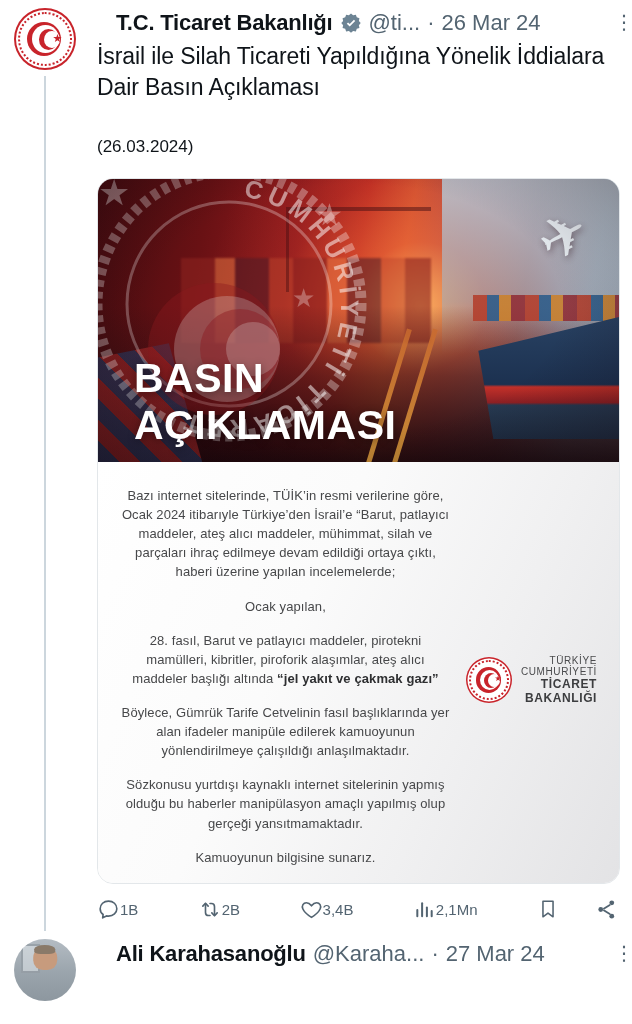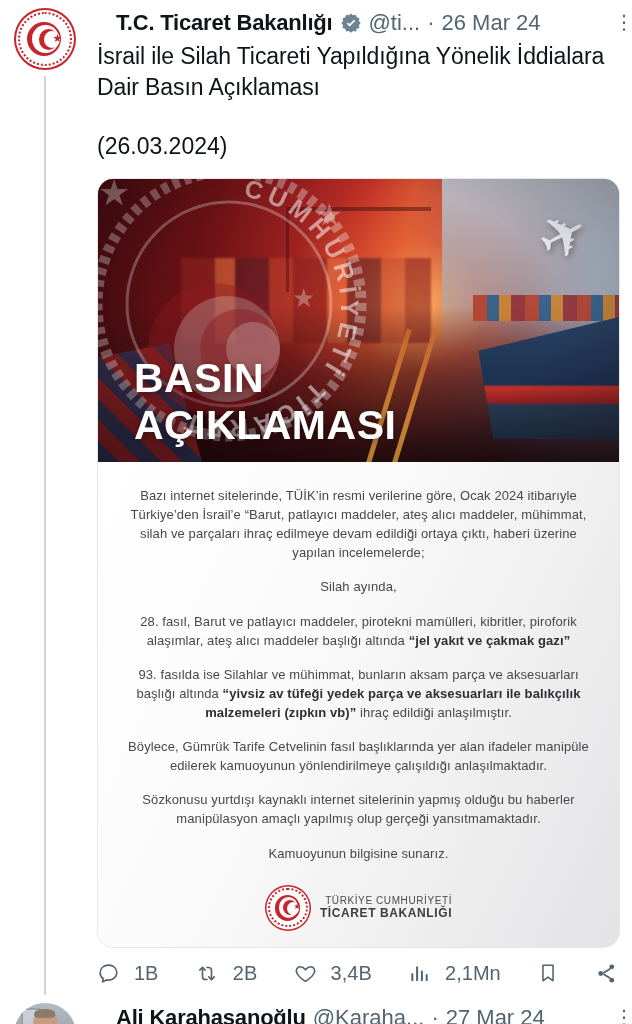--- a/index.html
+++ b/index.html
@@ -28,21 +28,21 @@
   .emblem.small .star { font-size:8px; }
 
   
   .hdr { display:flex; align-items:center; gap:7px; font-size:22px; line-height:30px; white-space:nowrap; position:relative; padding-right:14px; }
   .hdr .name { font-weight:bold; color:#0f1419; letter-spacing:-0.2px;margin-left:19px; }
   .hdr .badge { width:22px; height:22px; flex:0 0 auto; }
   .hdr .muted { color:#536471; }
   .more-dots { position:absolute; right:-14px; top:0; color:#536471; font-size:20px; line-height:28px; }
 
   .tweet-text { font-size:23px; line-height:31px; color:#0f1419; margin-top:3px; letter-spacing:-0.1px; }
-  .date-line { font-size:23px; line-height:31px; color:#0f1419; margin-top:28px; }
+  .date-line { font-size:17px; line-height:31px; color:#0f1419; margin-top:28px; }
 
   
   .card { margin-top:16px; width:100%; border-radius:16px; overflow:hidden;
           border:1px solid #e3e7ea; background:#fff; }
 
   
   .banner { position:relative; height:283px; overflow:hidden;
     background:
       radial-gradient(circle at 62% 45%, rgba(255,178,96,0.95) 0%, rgba(255,120,60,0.45) 18%, rgba(230,80,50,0.15) 38%, transparent 60%),
       linear-gradient(100deg, #460c10 0%, #691114 20%, #8f1a1d 36%, #b82a22 48%, #cd4f30 56%, #a94a4c 66%, #8d6570 78%, #9dafbe 90%, #b3c0cb 100%);
@@ -68,33 +68,33 @@
   .b-crane { left:36%; top:10%; width:28%; height:30%;
     border-top:4px solid rgba(70,14,18,0.5); border-left:3px solid rgba(70,14,18,0.45); }
   .airplane { right:6%; top:10%; font-size:58px; color:#e7edf2; transform:rotate(-28deg);
     text-shadow:0 3px 6px rgba(60,30,40,0.45); line-height:1; }
   .b-wm { left:-34px; top:-40px; }
   .b-vig { inset:0; background:radial-gradient(ellipse at 50% 45%, transparent 55%, rgba(18,4,10,0.35) 100%); }
   .banner-title { left:36px; bottom:14px; color:#fff; font-weight:bold; font-size:41px;
     line-height:1.13; letter-spacing:0.5px; text-shadow:0 2px 8px rgba(0,0,0,0.4); }
 
   
-  .press { padding:24px 22px 16px; display:flex; flex-direction:column; gap:15px;
+  .press { padding:24px 22px 16px; display:flex; flex-direction:row; gap:15px;
     background:linear-gradient(115deg, #ffffff 0%, #fbfbfb 38%, #f0f0f1 68%, #e3e3e5 100%);
     text-align:center; color:#47484a; }
   .pr-p { font-size:13px; line-height:1.47; letter-spacing:0.1px; }
   .pr-p .b { font-weight:bold; color:#2e2f31; }
   .press-footer { margin-top:7px; display:flex; align-items:center; justify-content:center; gap:9px; }
   .pf-text { text-align:right; color:#4a4b4d; }
   .pf-text .l1 { font-size:10px; letter-spacing:0.6px; }
   .pf-text .l2 { font-size:12px; font-weight:bold; letter-spacing:0.6px; color:#3c3d3f; }
 
   
   .engage { display:flex; align-items:center; justify-content:space-between; margin:14px 2px 10px 0; color:#536471; }
-  .eg { display:flex; align-items:center; gap:14px; font-size:20px; cursor:pointer; }
+  .eg { display:flex; align-items:center; gap:0; font-size:15px; cursor:pointer; }
   .eg svg { display:block; }
   .eg-right { display:flex; align-items:center; gap:36px; }
 
   
   .avatar-photo { position:relative; width:62px; height:62px; border-radius:50%; overflow:hidden; flex:0 0 auto;
     background:linear-gradient(180deg, #b4bcc3 0%, #9aa4ac 55%, #8d979f 100%); }
   .avatar-photo .frame { position:absolute; left:12%; top:8%; width:30%; height:48%;
     background:rgba(226,231,235,0.55); border:2px solid rgba(120,130,138,0.6); }
   .avatar-photo .head { position:absolute; left:50%; top:13%; transform:translateX(-50%);
     width:38%; height:37%; background:#c79b7d; border-radius:46% 46% 42% 42%; }
@@ -165,23 +165,22 @@
           <div class="b-vig"></div>
           <div class="banner-title">
             <div>BASIN</div>
             <div>AÇIKLAMASI</div>
           </div>
         </div>
 
         <div class="press">
           <div id="press-paragraphs" style="display:flex;flex-direction:column;gap:15px;">
               <p class="pr-p"><span>Bazı internet sitelerinde, TÜİK’in resmi verilerine göre, Ocak 2024 itibarıyle Türkiye’den İsrail’e “Barut, patlayıcı maddeler, ateş alıcı maddeler, mühimmat, silah ve parçaları ihraç edilmeye devam edildiği ortaya çıktı, haberi üzerine yapılan incelemelerde;</span></p>
-              <p class="pr-p"><span>Silah ayında,</span></p>
+              <p class="pr-p"><span>Ocak yapılan,</span></p>
               <p class="pr-p"><span>28. fasıl, Barut ve patlayıcı maddeler, pirotekni mamülleri, kibritler, piroforik alaşımlar, ateş alıcı maddeler başlığı altında </span><span class="b">“jel yakıt ve çakmak gazı”</span></p>
-              <p class="pr-p"><span>93. fasılda ise Silahlar ve mühimmat, bunların aksam parça ve aksesuarları başlığı altında </span><span class="b">“yivsiz av tüfeği yedek parça ve aksesuarları ile balıkçılık malzemeleri (zıpkın vb)”</span><span> ihraç edildiği anlaşılmıştır.</span></p>
               <p class="pr-p"><span>Böylece, Gümrük Tarife Cetvelinin fasıl başlıklarında yer alan ifadeler manipüle edilerek kamuoyunun yönlendirilmeye çalışıldığı anlaşılmaktadır.</span></p>
               <p class="pr-p"><span>Sözkonusu yurtdışı kaynaklı internet sitelerinin yapmış olduğu bu haberler manipülasyon amaçlı yapılmış olup gerçeği yansıtmamaktadır.</span></p>
               <p class="pr-p"><span>Kamuoyunun bilgisine sunarız.</span></p>
             </div>
           <div class="press-footer">
             <div class="emblem small">
               <div class="dots"></div>
               <div class="c1"></div>
               <div class="c2"></div>
               <span class="star">★</span>

